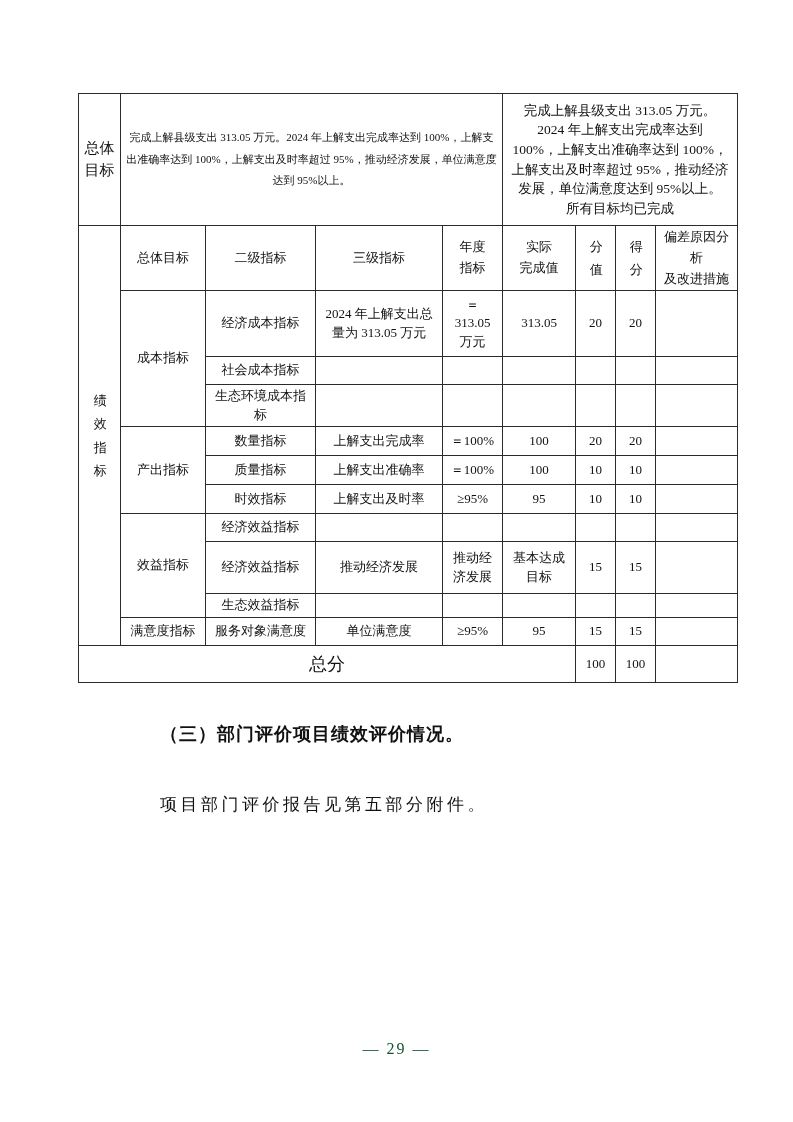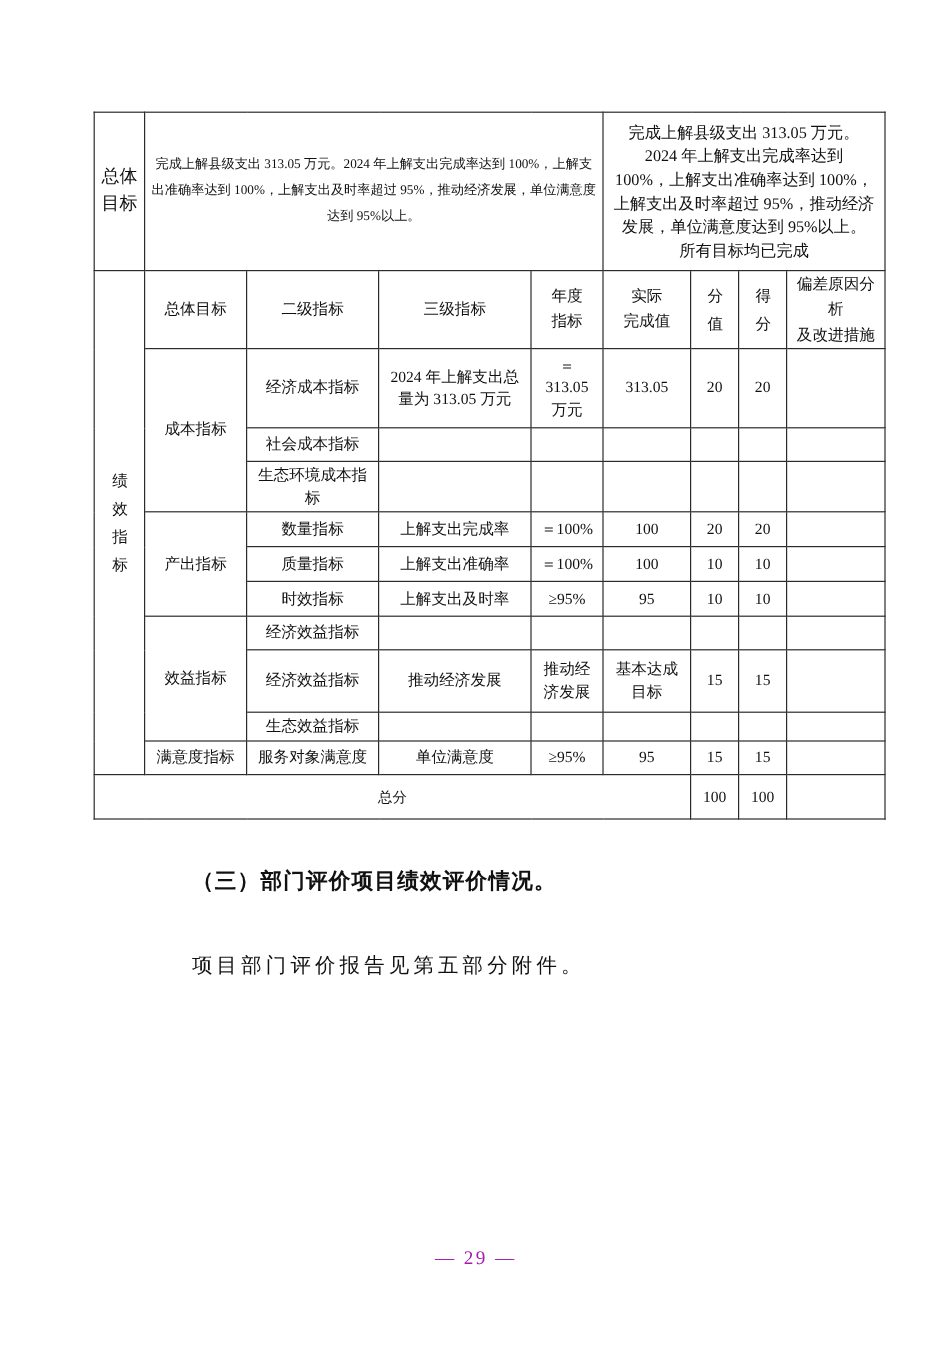--- a/index.html
+++ b/index.html
@@ -46,35 +46,35 @@
   }
   .v-text{
     width:1.1em;margin:0 auto;
     word-break:break-all;
     line-height:1.8;
     text-align:right;
   }
   .hdr{font-size:13px;line-height:1.6;}
   .l3-cell{text-align:left;padding-left:7px;}
   .annual-cell{padding:1px 5px;}
-  .total-label{font-size:12px;}
+  .total-label{font-size:18px;}
   .section-heading{
     position:absolute;left:160px;top:722px;
     font-size:18px;font-weight:bold;
     letter-spacing:1px;
   }
   .section-para{
     position:absolute;left:160px;top:762px;
     font-size:17px;
     letter-spacing:3.5px;
     margin-top:31px;
   }
   .page-footer{
     position:absolute;left:0;top:1040px;width:100%;
-    text-align:center;font-size:16px;color:#a21caf;
+    text-align:center;font-size:16px;color:#14532d;
     letter-spacing:2px;
   }
 </style>
 </head>
 <body>
 
 <div class="perf-table-wrap">
   <table class="perf">
     <colgroup>
       <col style="width:42px">

